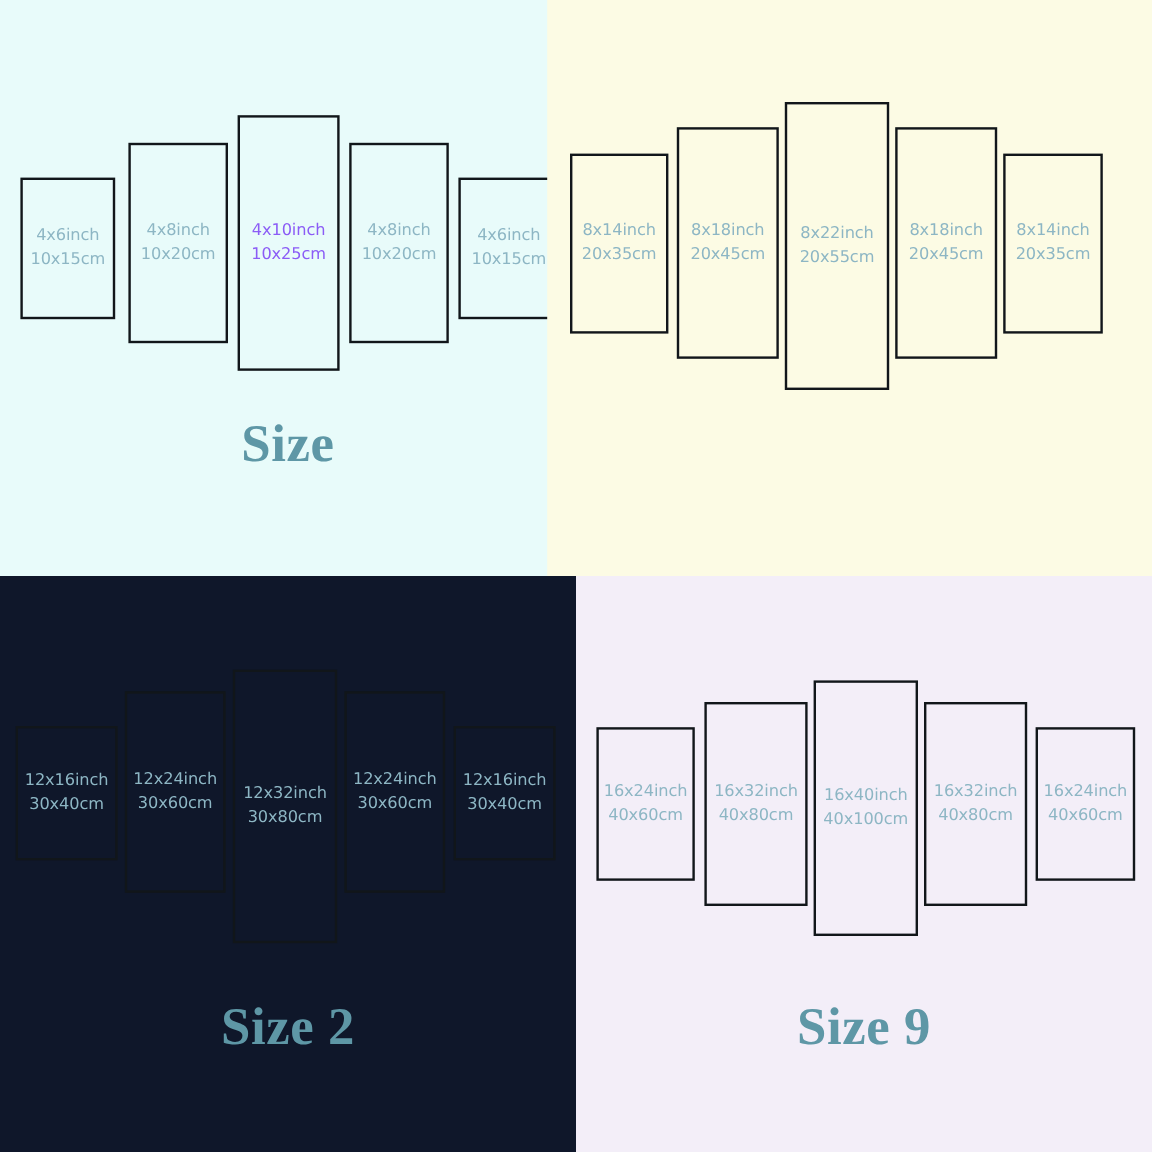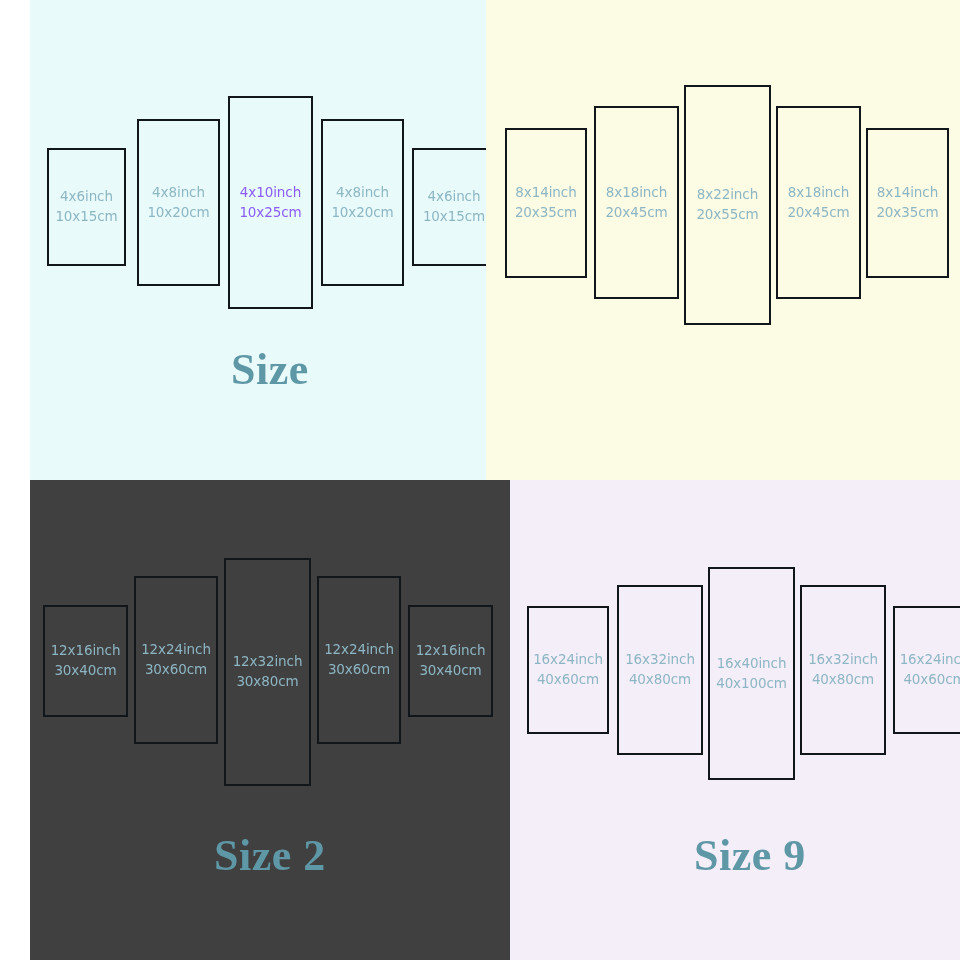--- a/index.html
+++ b/index.html
@@ -13,21 +13,20 @@
     width: 960px;
     height: 960px;
     overflow: hidden;
     font-family: "DejaVu Sans", sans-serif;
   }
   .quadrant {
     position: absolute;
     width: 536px;
     height: 480px;
     overflow: hidden;
-    margin-left: 30px;
   }
   .quad-tl { left: 0;   top: 0; }
   .quad-tr { left: 456px; top: 0; }
   .quad-bl { left: 0;   top: 480px; }
   .quad-br { left: 480px; top: 480px; }
 
   .panels {
     position: absolute;
     left: 0;
     top: 0;
@@ -140,21 +139,21 @@
         </div>
         <div class="panel" style="left: 380px; top: 128px; width: 83px; height: 150px; border-color: rgb(17, 22, 26);">
           <div class="panel-label" style="color: rgb(141, 182, 196);">
             <span class="ln">8x14inch</span>
             <span class="ln">20x35cm</span>
           </div>
         </div>
       </div>
   </div>
 
-  <div class="quadrant quad-bl" style="background: #404040;">
+  <div class="quadrant quad-bl" style="background: #0f172a;">
     <div class="panels">
         <div class="panel" style="left: 13px; top: 125px; width: 85px; height: 112px; border-color: rgb(17, 22, 26);">
           <div class="panel-label" style="color: rgb(141, 182, 196);">
             <span class="ln">12x16inch</span>
             <span class="ln">30x40cm</span>
           </div>
         </div>
         <div class="panel" style="left: 104px; top: 96px; width: 84px; height: 168px; border-color: rgb(17, 22, 26);">
           <div class="panel-label" style="color: rgb(141, 182, 196);">
             <span class="ln">12x24inch</span>

